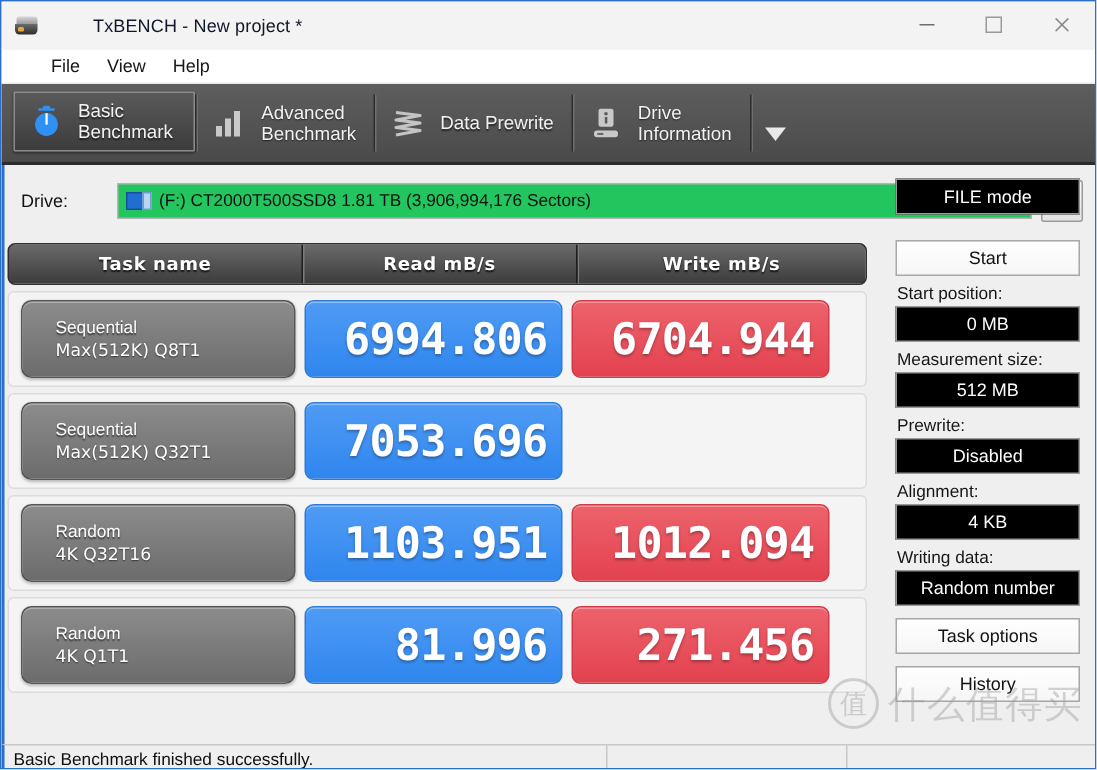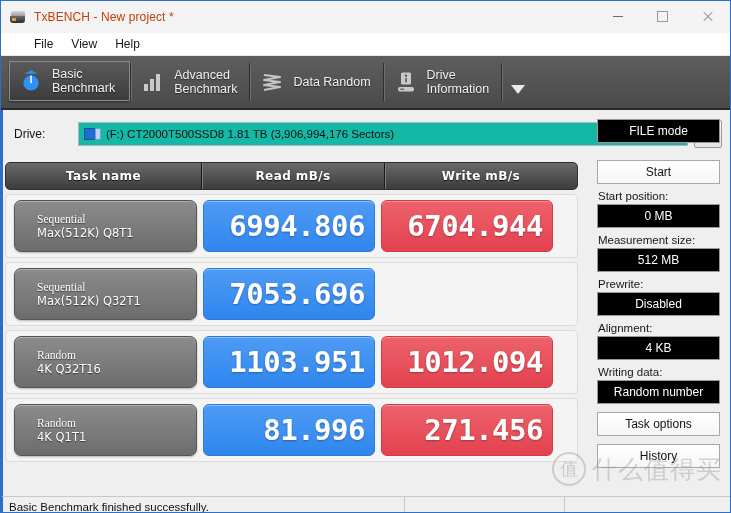--- a/index.html
+++ b/index.html
@@ -48,22 +48,23 @@
     border-radius: 0 0 3px 3px;
   }
   .title-icon .disk-dot {
     position: absolute; left: 2px; top: 9px;
     width: 4px; height: 3px;
     background: #e8a73a;
     border-radius: 1px;
   }
   .title-text {
     font-size: 12px;
-    color: #c2410c;
+    color: #0f172a;
     letter-spacing: .1px;
+    margin-left: 28px;
   }
   .win-controls {
     position: absolute;
     right: 0; top: 0;
     display: flex;
     height: 31px;
   }
   .win-btn {
     width: 45px; height: 31px;
     display: flex; align-items: center; justify-content: center;
@@ -184,21 +185,21 @@
     height: 30px;
   }
   .drive-label {
     font-size: 12px;
     color: #121212;
     width: 64px;
   }
   .drive-combo {
     flex: 1 1 auto;
     height: 22px;
-    background: #14b8a6;
+    background: #22c55e;
     border: 1px solid #b4b4b4;
     display: flex;
     align-items: center;
     margin-right: 6px;
     position: relative;
     cursor: default;
   }
   .drive-icon {
     width: 16px; height: 14px;
     margin: 0 6px 0 5px;
@@ -289,21 +290,21 @@
     box-shadow: inset 0 1px 0 rgba(255,255,255,.30), 0 1px 2px rgba(0,0,0,.25);
     display: flex;
     flex-direction: column;
     justify-content: center;
     padding-left: 22px;
     box-sizing: border-box;
   }
   .task-line1 {
     font-size: 11.5px;
     color: #ffffff;
-    font-family: Liberation Serif, serif;
+    font-family: Liberation Sans, sans-serif;
     text-shadow: 0 1px 1px rgba(0,0,0,.55);
     line-height: 14px;
   }
   .task-line2 {
     font-size: 11.5px;
     color: #ffffff;
     font-family: "DejaVu Sans", sans-serif;
     text-shadow: 0 1px 1px rgba(0,0,0,.55);
     line-height: 14px;
   }
@@ -480,21 +481,21 @@
       <div class="tab-label">Advanced
 Benchmark</div>
     </div>
 
     <div class="tab">
       <div class="tab-icon">
         <svg width="24" height="24" viewBox="0 0 24 24">
           <path d="M4 5 L20 7 L4 10 L20 12 L4 15 L20 17 L4 20" fill="none" stroke="#c4c4c4" stroke-width="2.1" stroke-linejoin="round"></path>
         </svg>
       </div>
-      <div class="tab-label">Data Random</div>
+      <div class="tab-label">Data Prewrite</div>
     </div>
 
     <div class="tab">
       <div class="tab-icon">
         <svg width="22" height="22" viewBox="0 0 22 22">
           <rect x="6" y="1.5" width="10" height="12" rx="1.5" fill="#c9c9c9"></rect>
           <circle cx="11" cy="4.8" r="1.2" fill="#5c5c5c"></circle>
           <rect x="10.2" y="7" width="1.7" height="4.3" fill="#5c5c5c"></rect>
           <rect x="3" y="16" width="16" height="4.5" rx="2" fill="#c9c9c9"></rect>
           <rect x="5.2" y="17.6" width="4" height="1.4" fill="#6a6a6a"></rect>

